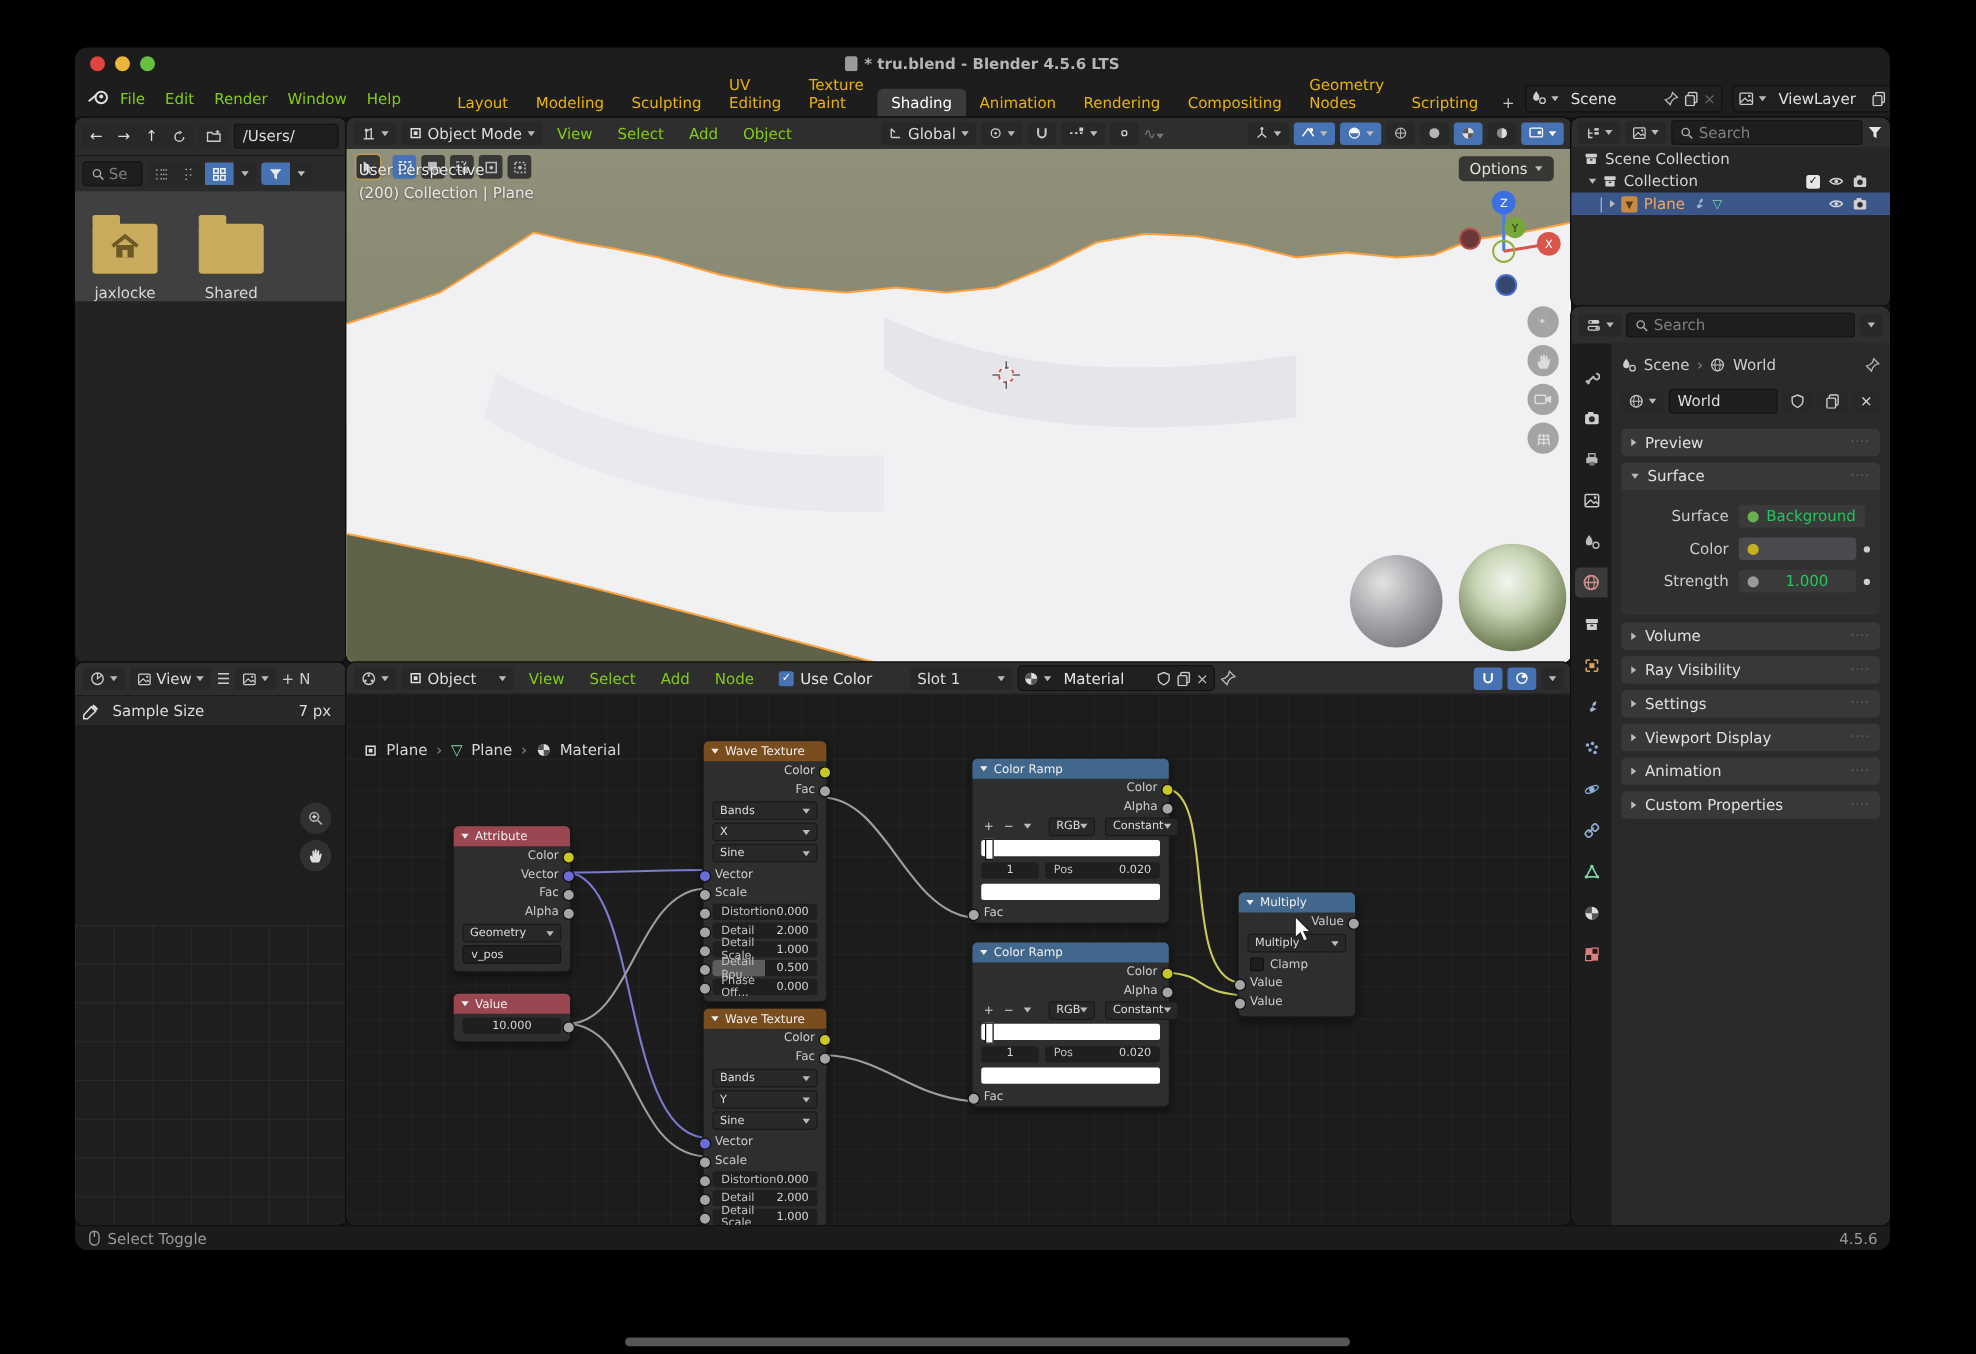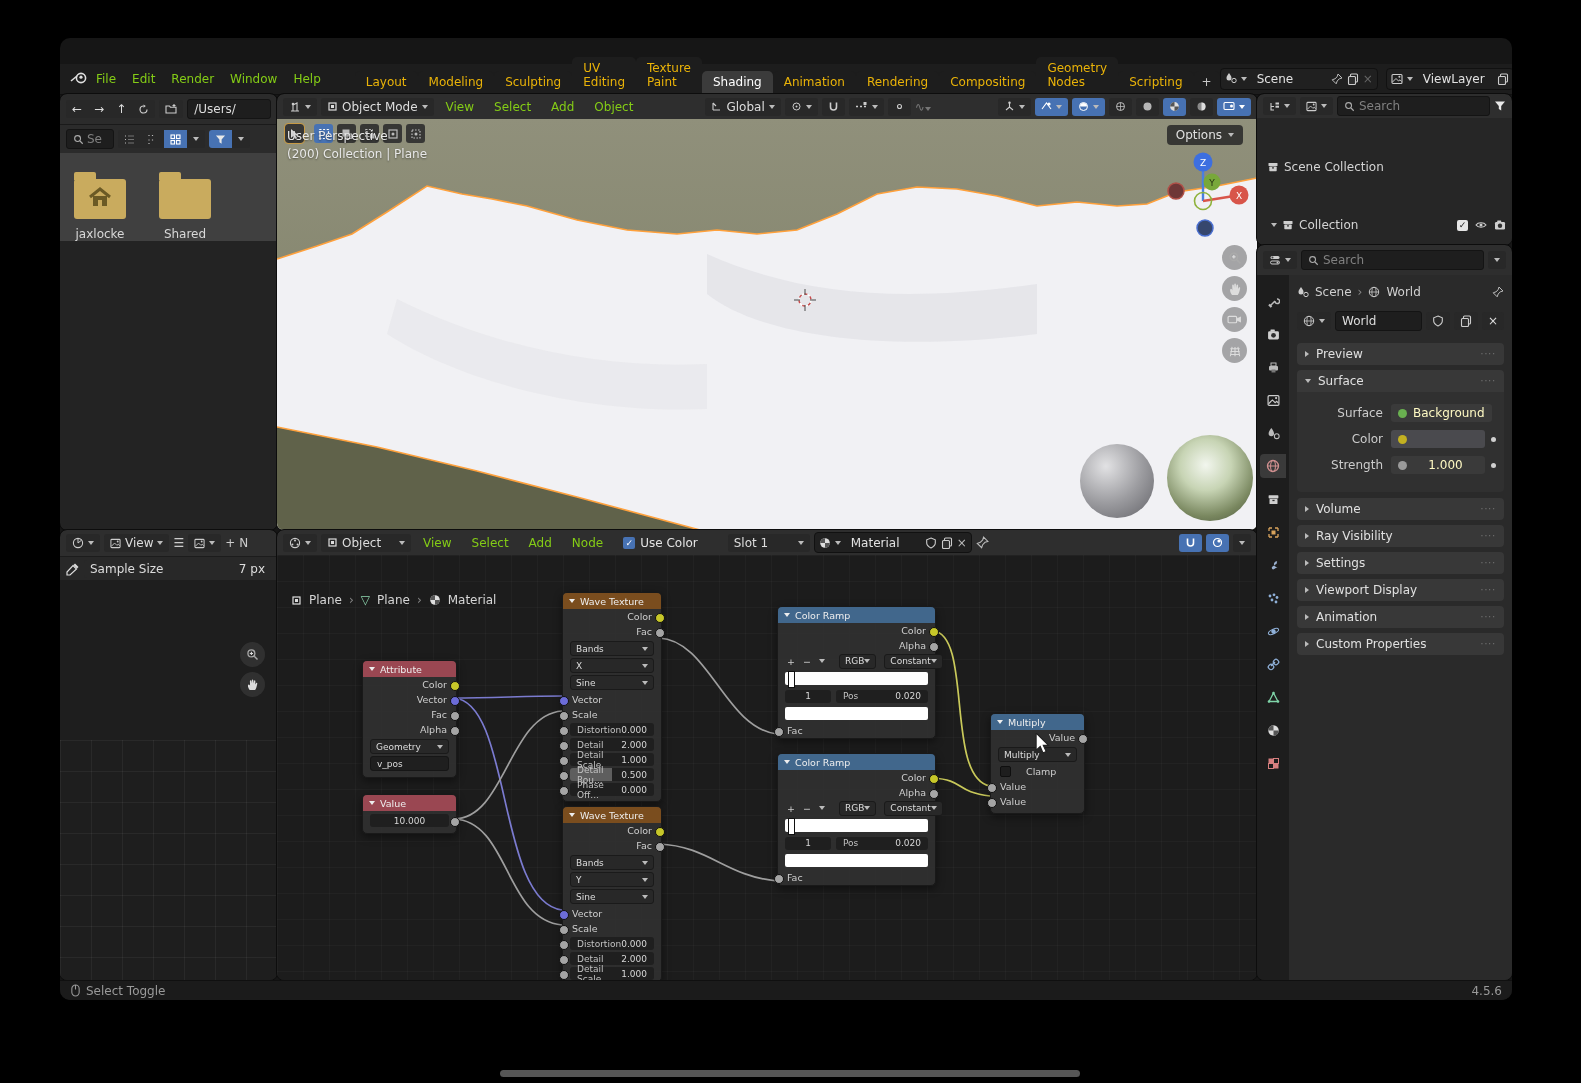--- a/index.html
+++ b/index.html
@@ -62,35 +62,35 @@
   .sock.l{left:-4px;}
   .sy{background:#c7c729;} .sp{background:#6c6cd8;} .sg{background:#a5a5a5;}
   .ndd{background:#282828;border:1px solid #1a1a1a;border-radius:3px;height:13px;margin:2px 7px;display:flex;align-items:center;justify-content:space-between;padding:0 5px;font-size:9px;color:#ddd;}
   .npill{background:#1f1f1f;border-radius:3px;height:13px;margin:1px 7px;display:flex;align-items:center;justify-content:space-between;padding:0 7px;font-size:9px;color:#d6d6d6;position:relative;}
   .npill .lb{color:#c2c2c2;}
   .nfield{background:#1f1f1f;border:1px solid #161616;border-radius:3px;height:13px;margin:2px 7px;display:flex;align-items:center;padding:0 6px;font-size:9px;color:#ddd;}
   .rampbar{height:13px;background:#fff;border-radius:2px;margin:3px 7px;position:relative;}
   .rampstop{position:absolute;left:3px;top:-1px;width:5px;height:15px;background:#fff;border:1px solid #111;}
   .wire{position:absolute;left:0;top:0;z-index:1;pointer-events:none;}
   
-  .orow{height:18px;display:flex;align-items:center;gap:5px;padding:0 6px;color:#d4d4d4;position:relative;margin-top:40px;}
+  .orow{height:18px;display:flex;align-items:center;gap:5px;padding:0 18px;color:#d4d4d4;position:relative;}
   .orow .right{margin-left:auto;display:flex;gap:7px;align-items:center;}
   .orow.sel{background:#3b5689;}
   .oname{white-space:nowrap;}
   .objname{color:#f2a85c;}
   
   .ptabs{position:absolute;left:0;top:30px;bottom:0;width:32px;background:#1d1d1d;display:flex;flex-direction:column;align-items:center;padding-top:14px;gap:9px;}
   .ptab{width:26px;height:24px;border-radius:4px 0 0 4px;display:flex;align-items:center;justify-content:center;}
   .ptab.active{background:#3a3a3a;}
   .pbody{position:absolute;left:32px;top:30px;right:0;bottom:0;background:#2a2a2a;padding:6px 8px;box-sizing:border-box;}
   .panel{background:#383838;border-radius:4px;height:22px;display:flex;align-items:center;gap:7px;padding:0 8px;color:#e0e0e0;margin-bottom:5px;}
   .panel .grip{margin-left:auto;color:#777;letter-spacing:1px;font-size:9px;}
   .prow{display:flex;align-items:center;margin:8px 0;}
   .prow .plabel{width:78px;text-align:right;margin-right:8px;color:#cccccc;flex-shrink:0;}
-  .pwidget{background:#3a3a3a;border-radius:3px;height:18px;display:flex;align-items:center;gap:6px;padding:0 7px;flex:1;color:#fef9c3;}
+  .pwidget{background:#3a3a3a;border-radius:3px;height:18px;display:flex;align-items:center;gap:6px;padding:0 7px;flex:1;color:#22c55e;}
   .dot{width:9px;height:9px;border-radius:50%;display:inline-block;}
   .decim{width:5px;height:5px;border-radius:50%;background:#cfcfcf;margin-left:6px;flex-shrink:0;}
   
   .statusbar{position:absolute;left:0;bottom:0;width:100%;height:20px;background:#1b1b1b;display:flex;align-items:center;padding:0 10px;box-sizing:border-box;color:#9a9a9a;border-top:1px solid #101010;}
   .dockbar{position:absolute;left:500px;top:1070px;width:580px;height:7px;border-radius:4px;background:#565656;}
   .cursor-svg{position:absolute;z-index:9;}
 </style>
 </head>
 <body>
 
@@ -176,20 +176,28 @@
         <path d="M2,10 L12,2 L22,10" fill="none" stroke="#6b5a25" stroke-width="3"></path>
         <rect x="5" y="9" width="14" height="10" fill="#6b5a25"></rect>
         <rect x="10" y="13" width="4" height="6" fill="#c9ab5e"></rect>
       </symbol>
   </defs>
 </svg>
 
 <div class="screen">
 <div class="window">
 
+  <div class="titlebar">
+    <div class="lights">
+      <span class="light" style="background:#e0443e"></span>
+      <span class="light" style="background:#e9b63a"></span>
+      <span class="light" style="background:#66bf43"></span>
+    </div>
+    <div class="title"><span class="docicon"></span><span>* tru.blend - Blender 4.5.6 LTS</span></div>
+  </div>
 
   <div class="topbar">
     <span style="margin-left:10px">
       <svg width="18" height="14" viewBox="0 0 18 14">
             <circle cx="11" cy="7" r="4.6" fill="none" stroke="#dedede" stroke-width="1.6"></circle>
             <circle cx="11" cy="6.2" r="1.6" fill="#dedede"></circle>
             <path d="M1,10 L7,5" stroke="#dedede" stroke-width="1.6"></path>
           </svg>
     </span>
     <span class="menu">File</span>
@@ -963,21 +971,21 @@
               <span>Multiply</span>
             </div>
         <div class="nrow out">
               <span>Value</span>
               <span class="sock r sg"></span>
             </div>
         <div class="ndd">
               <span>Multiply</span>
               <span class="cv"></span>
             </div>
-        <div class="nrow" style="gap:15px;">
+        <div class="nrow" style="gap:5px;">
               <span style="width:9px;height:9px;background:#1e1e1e;border:1px solid #0f0f0f;border-radius:2px;display:inline-block;"></span>
               <span>Clamp</span>
             </div>
         <div class="nrow">
               <span>Value</span>
               <span class="sock l sg"></span>
             </div>
         <div class="nrow">
               <span>Value</span>
               <span class="sock l sg"></span>

